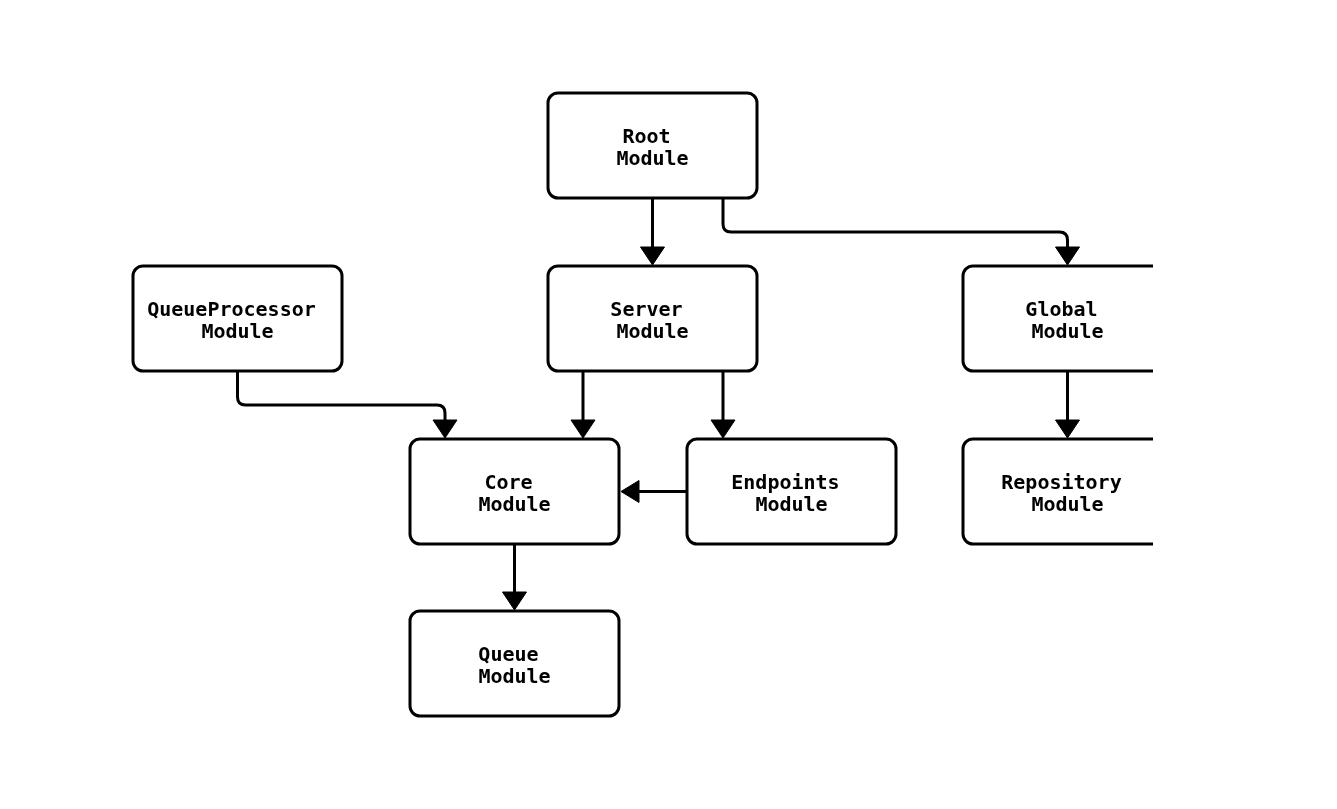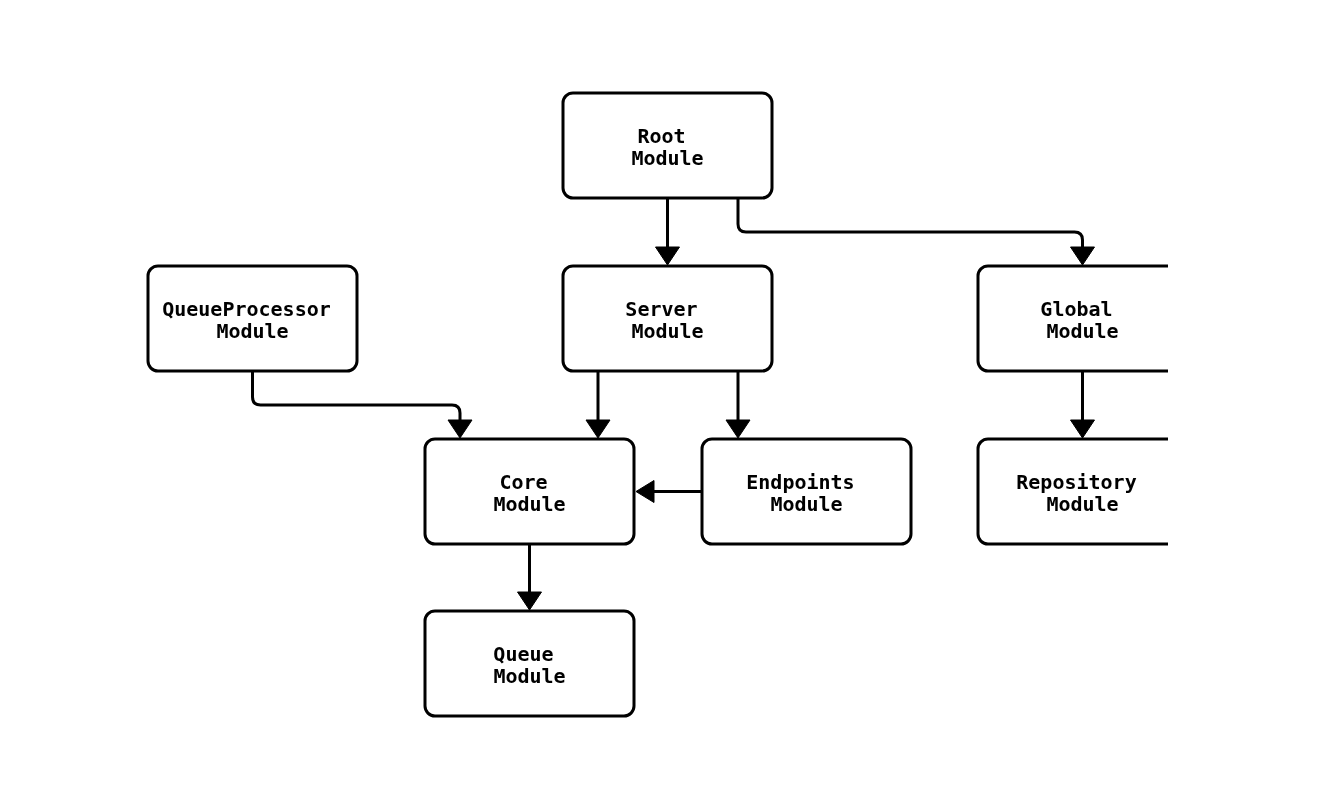--- a/index.html
+++ b/index.html
@@ -12,21 +12,20 @@
     margin: 0;
     padding: 0;
     background: var(--bg);
   }
   .canvas {
     position: relative;
     width: 1153px;
     height: 809px;
     background: var(--bg);
     overflow: hidden;
-    padding-left: 15px;
   }
   svg { display: block; }
   .node-rect {
     fill: var(--node-fill);
     stroke: var(--line);
     stroke-width: 3;
   }
   .node-label {
     font-family: "DejaVu Sans Mono", "Liberation Mono", monospace;
     font-weight: bold;

